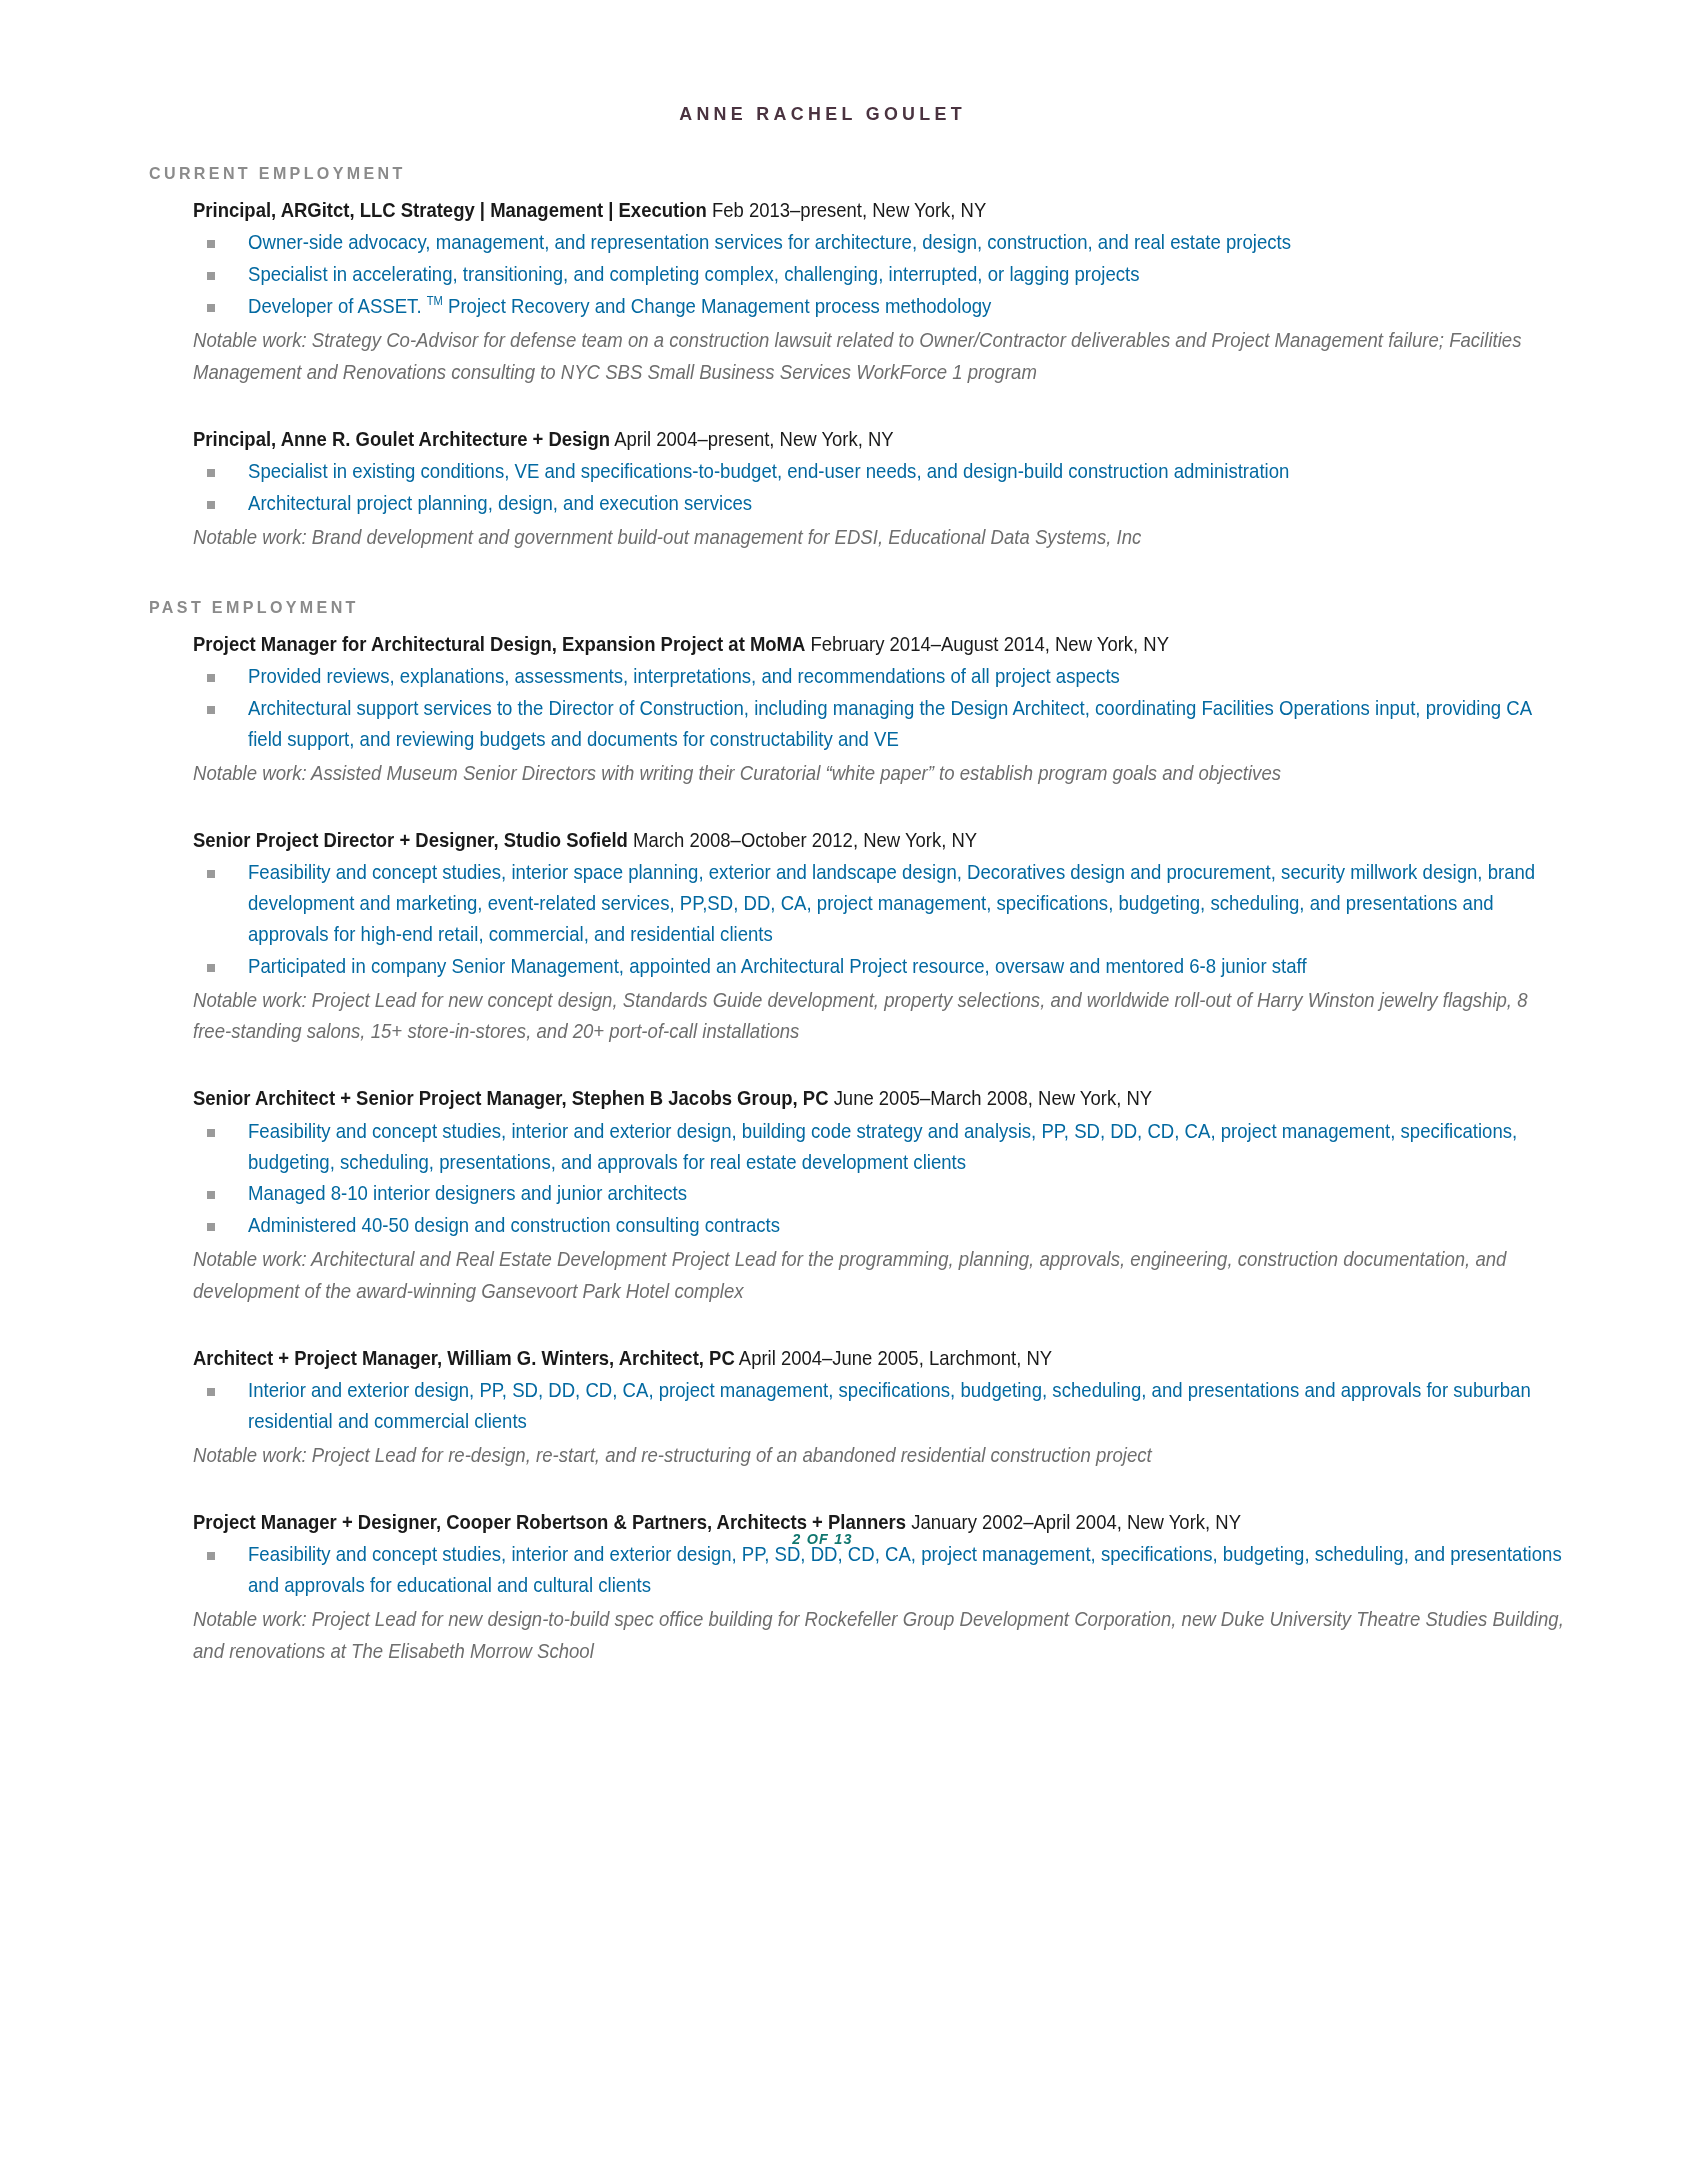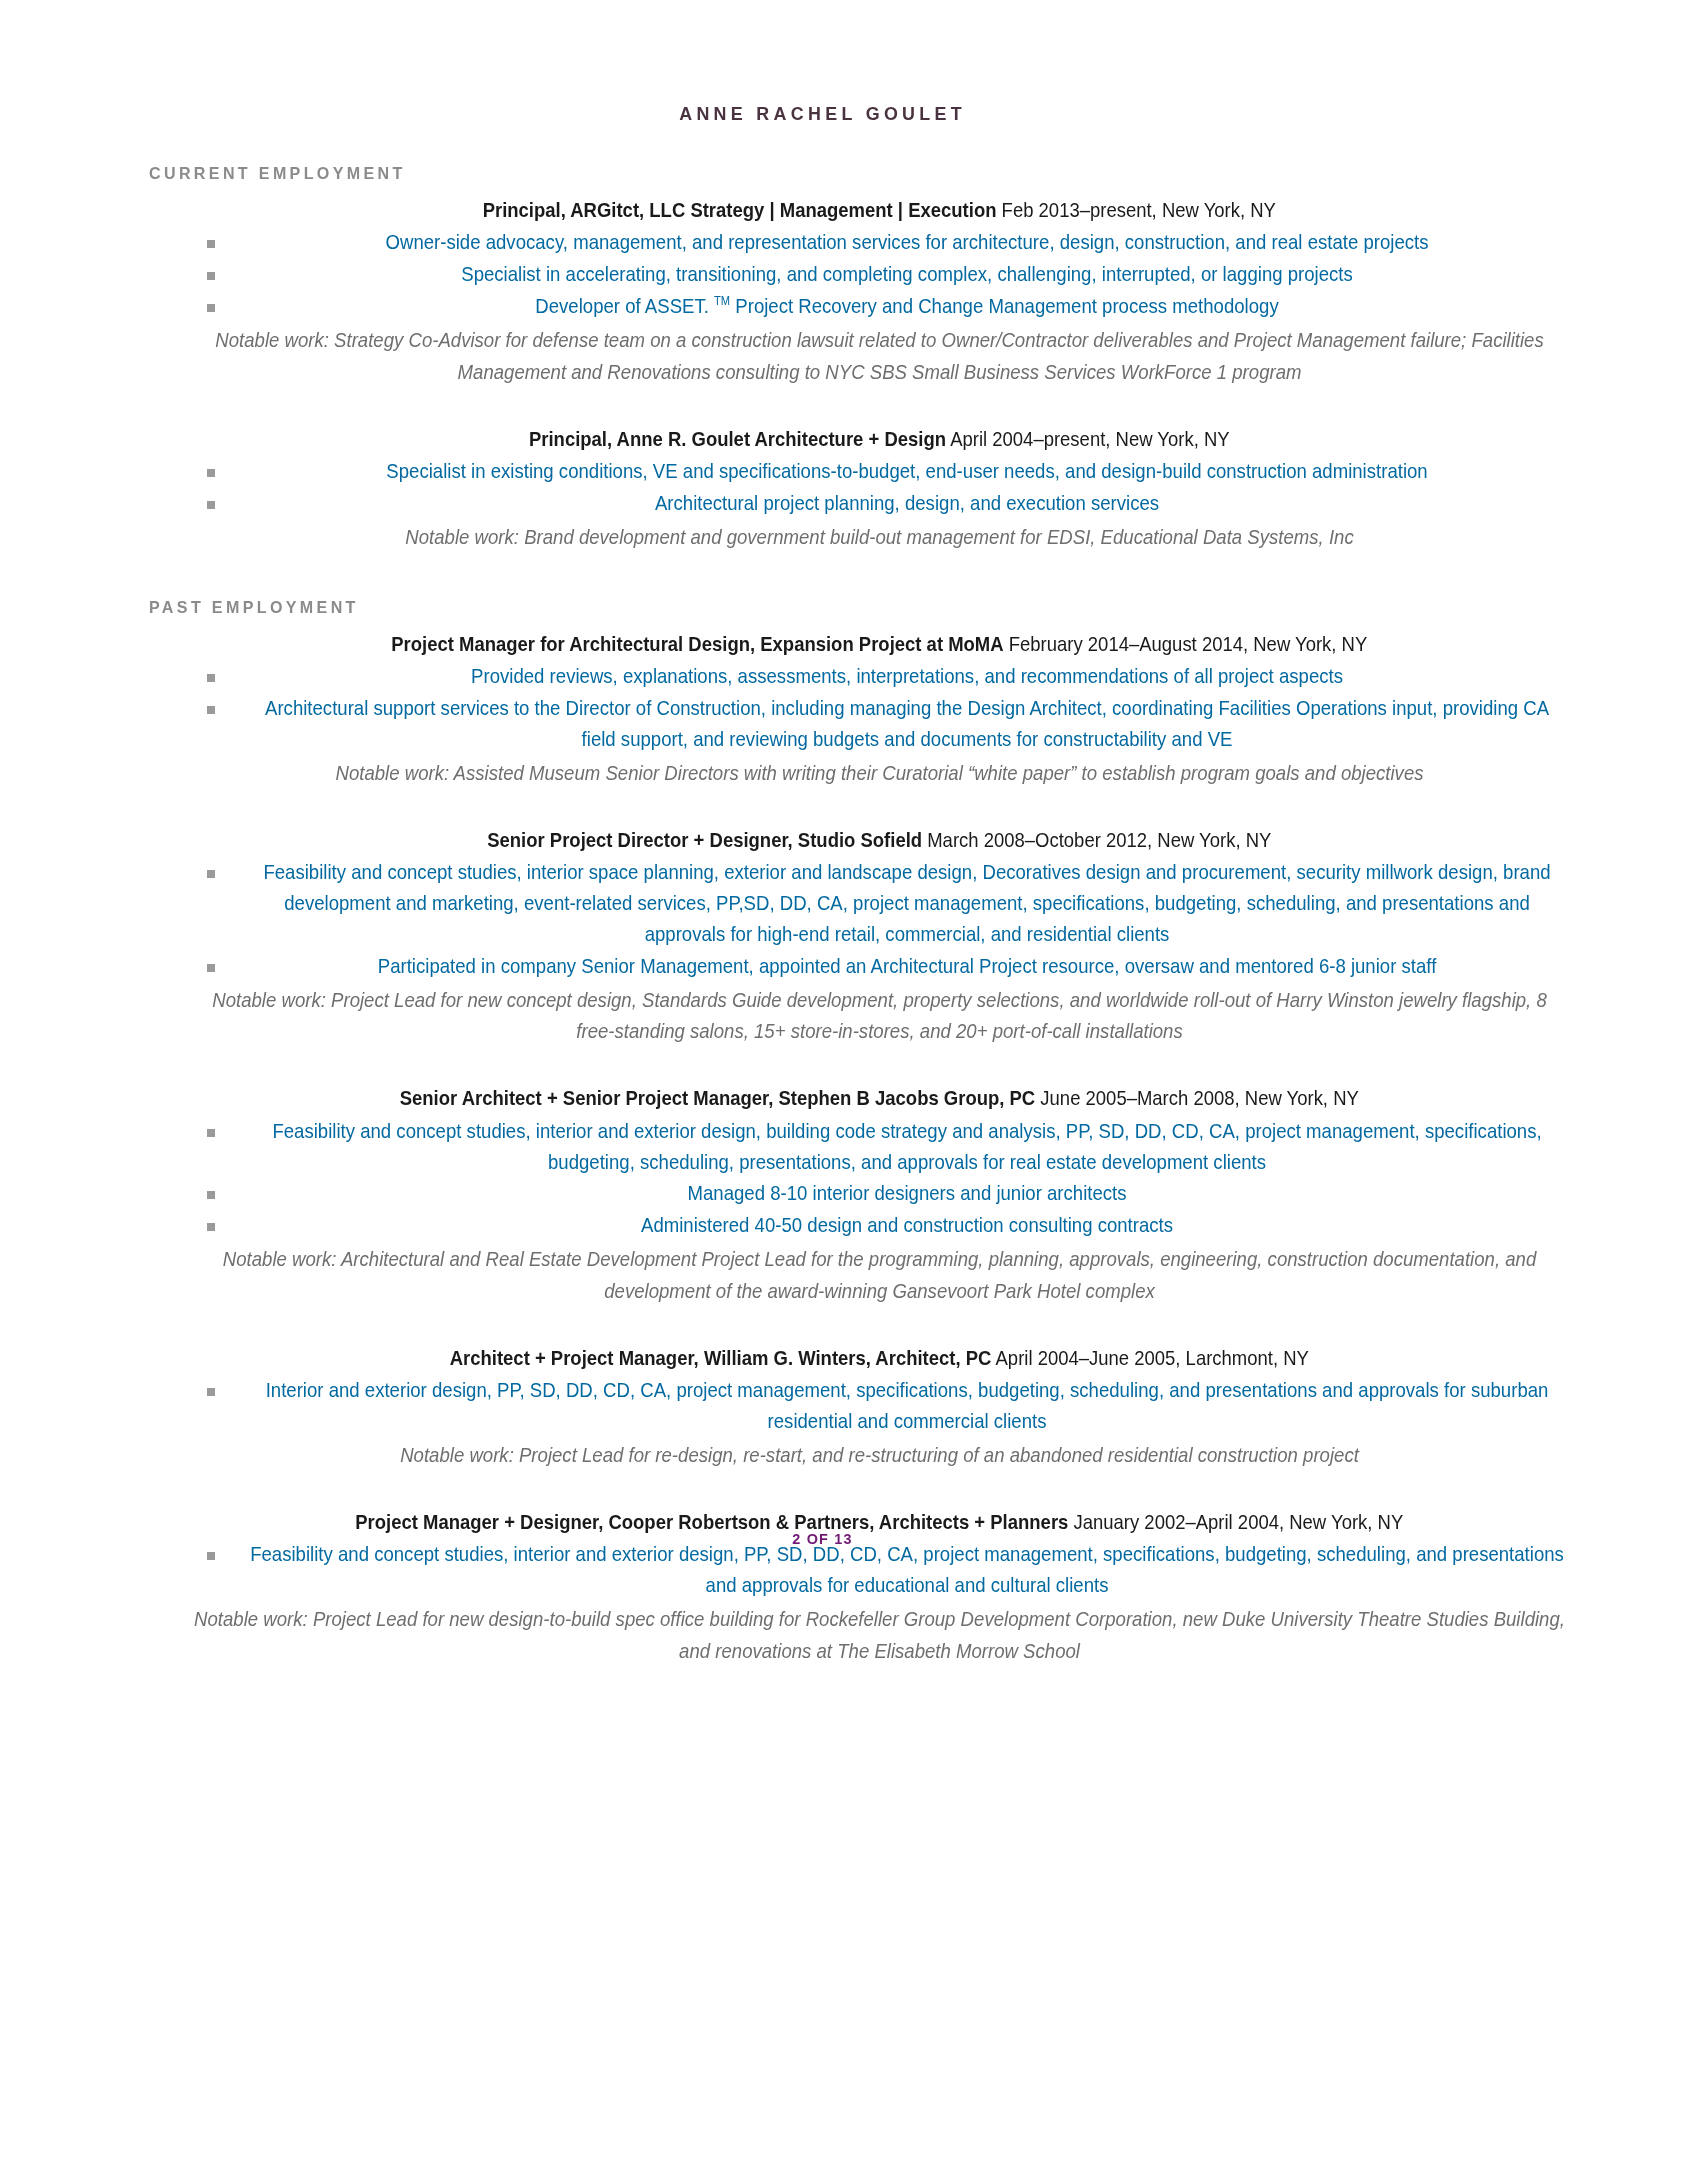--- a/index.html
+++ b/index.html
@@ -52,21 +52,21 @@
     letter-spacing: 3.6px;
     color: #8b8b8b;
     transform: scaleX(0.93);
     transform-origin: left center;
     margin: 0 0 11px 0;
     padding: 0;
   }
 
   .section-body { margin-left: 44px; }
 
-  .job { margin-bottom: 36px; text-align: center; }
+  .job { margin-bottom: 36px; }
   .job:last-child { margin-bottom: 0; }
 
   .job-title-line {
     font-size: 21px;
     line-height: 1.40;
     color: #1a1a1a;
     margin-bottom: 3px;
     transform: scaleX(0.88);
     transform-origin: left center;
     width: 113.6%;
@@ -129,21 +129,22 @@
     left: 0;
     right: 0;
     bottom: 137px;
     text-align: center;
     padding-right: 38px;
   }
   .doc-footer .pagenum {
     font-size: 14.4px;
     font-weight: bold;
     letter-spacing: 1.2px;
-    color: #701a75;
+    color: #0f766e;
+    font-style: italic;
   }
 </style>
 </head>
 <body>
 
 <div class="page">
 
   <div class="doc-header">
     <div class="name">ANNE RACHEL GOULET</div>
   </div>

